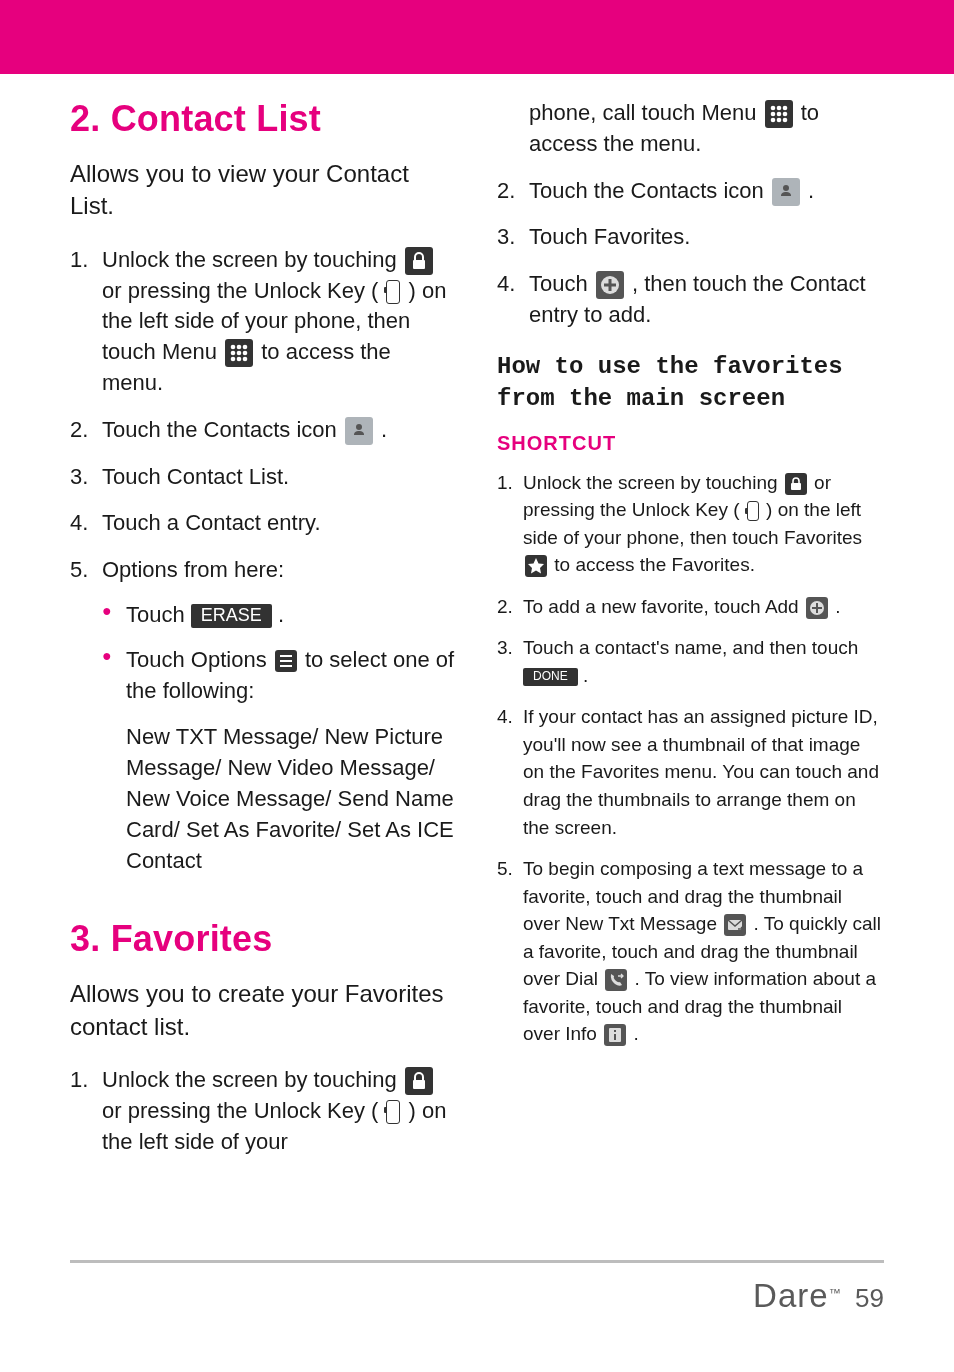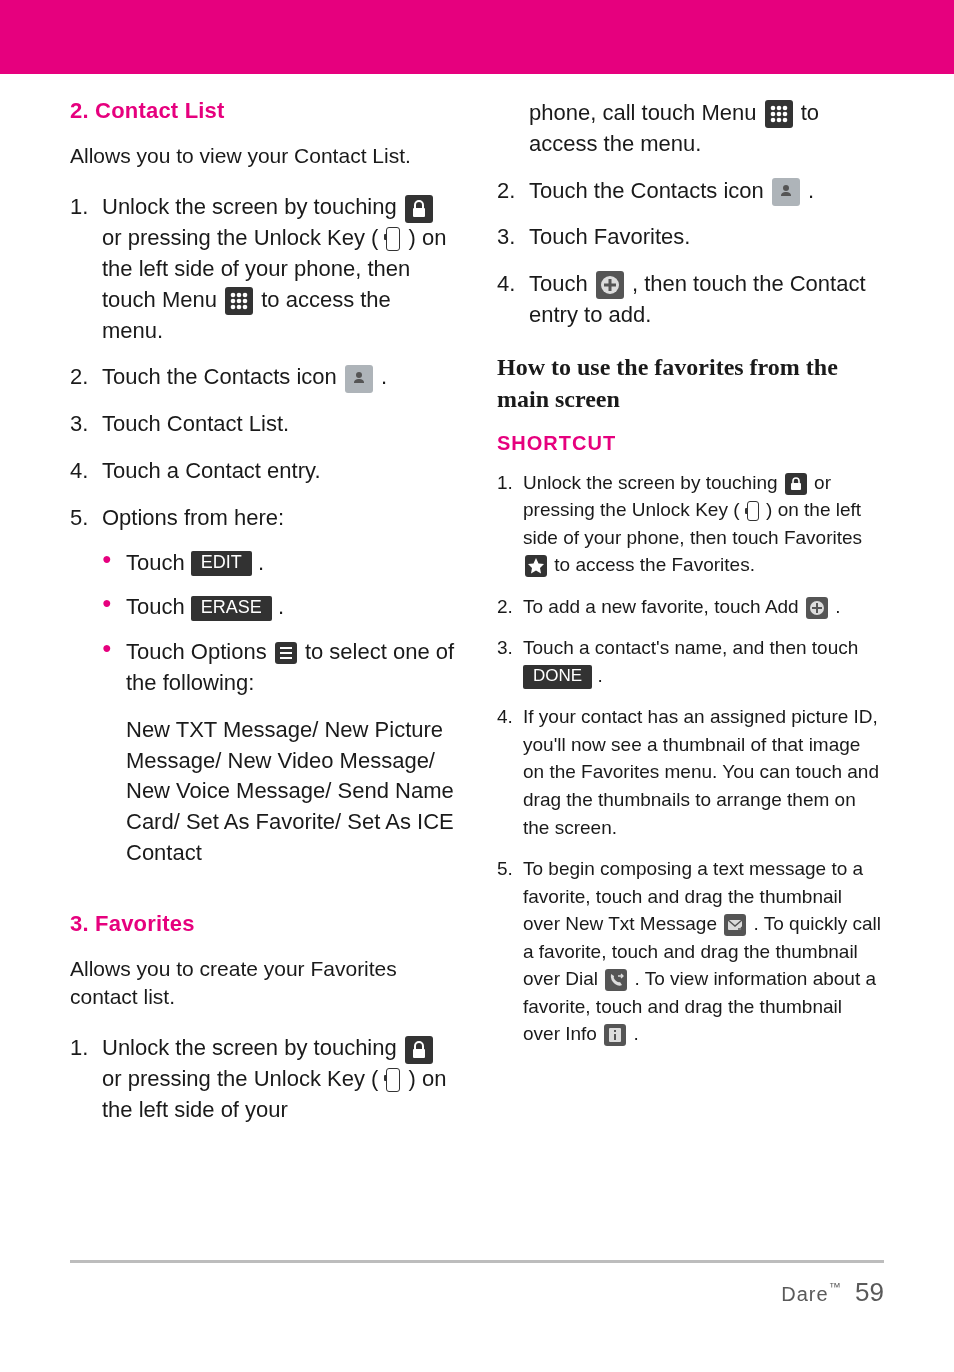--- a/index.html
+++ b/index.html
@@ -1,44 +1,44 @@
 <!DOCTYPE html>
 <html><head>
 <meta charset="utf-8">
 <style>
   * { box-sizing: border-box; margin: 0; padding: 0; }
   html, body { width: 954px; height: 1372px; background: #fff; font-family: Arial, Helvetica, sans-serif; color: #1a1a1a; }
   .topbar { height: 70px; background: #e6007e; }
   .topline { height: 8px; background: #e6007e; border-bottom: 4px solid #fff; }
   .content { padding: 20px 70px 0 70px; display: flex; gap: 40px; }
   .col { flex: 1; }
-  h2.section { color: #e6007e; font-weight: 800; font-size: 22px; margin-bottom: 18px; font-family: "Arial Narrow", Arial, sans-serif; font-stretch: condensed; letter-spacing: 0.2px; }
-  p.intro { font-size: 21px; margin-bottom: 22px; line-height: 1.35; font-family: "Arial Narrow", Arial, sans-serif; font-stretch: condensed; }
+  h2.section { color: #e6007e; font-weight: 800; font-size: 36px; margin-bottom: 18px; font-family: "Arial Narrow", Arial, sans-serif; font-stretch: condensed; letter-spacing: 0.2px; }
+  p.intro { font-size: 24px; margin-bottom: 22px; line-height: 1.35; font-family: "Arial Narrow", Arial, sans-serif; font-stretch: condensed; }
   ol.main { list-style: none; font-size: 22px; font-family: "Arial Narrow", Arial, sans-serif; font-stretch: condensed; }
   ol.main > li { margin-bottom: 16px; line-height: 1.4; padding-left: 32px; position: relative; }
   ol.main > li .num { position: absolute; left: 0; top: 0; }
   ul.bullets { list-style: none; margin-top: 14px; }
   ul.bullets > li { position: relative; padding-left: 24px; margin-bottom: 14px; line-height: 1.4; }
   ul.bullets > li::before { content: "●"; color: #e6007e; position: absolute; left: 0; top: 0; font-size: 16px; }
   .bold { font-weight: 400; }
   .icon-box { display: inline-block; width: 28px; height: 28px; background: #333; vertical-align: middle; border-radius: 3px; position: relative; margin: 0 2px; }
   .icon-box.small { width: 22px; height: 22px; }
   .icon-box svg { width: 100%; height: 100%; }
   .icon-side { display: inline-block; width: 14px; height: 24px; border: 1.5px solid #333; border-radius: 3px; vertical-align: middle; position: relative; margin: 0 2px; }
   .icon-side::after { content: ""; position: absolute; left: -3px; top: 6px; width: 3px; height: 6px; background: #333; border-radius: 1px; }
   .pill { display: inline-block; background: #323232; color: #fff; padding: 1px 10px 2px; font-size: 18px; vertical-align: middle; border-radius: 2px; font-family: Arial, sans-serif; font-stretch: normal; line-height: 1.2; }
-  h3.sub { font-weight: 700; font-size: 24px; margin: 20px 0 16px; line-height: 1.35; font-family: Liberation Serif, serif; font-stretch: condensed; }
+  h3.sub { font-weight: 700; font-size: 24px; margin: 20px 0 16px; line-height: 1.35; font-family: Liberation Mono, monospace; font-stretch: condensed; }
   h4.shortcut { color: #e6007e; font-weight: 800; font-size: 20px; letter-spacing: 1px; margin-bottom: 14px; font-family: Arial, sans-serif; }
   ol.shortcut { list-style: none; font-size: 19px; font-family: Arial, Helvetica, sans-serif; }
   ol.shortcut > li { margin-bottom: 14px; line-height: 1.45; padding-left: 26px; position: relative; }
   ol.shortcut > li .num { position: absolute; left: 0; top: 0; }
   .footer { position: absolute; top: 1260px; left: 0; right: 0; padding: 0 70px; }
   .footer-line { height: 3px; background: #bdbdbd; margin-bottom: 14px; }
   .footer-text { text-align: right; font-size: 26px; color: #5a5a5a; font-family: Arial, sans-serif; }
-  .brand { font-family: Arial, sans-serif; letter-spacing: 1px; font-weight: 400; font-size: 20px; }
+  .brand { font-family: Arial, sans-serif; letter-spacing: 1px; font-weight: 400; font-size: 33px; }
   .tm { font-size: 12px; vertical-align: super; }
 </style>
 </head>
 <body>
 
 <div class="topbar"></div>
 <div class="topline"></div>
 
 <div class="content">
 
@@ -86,24 +86,20 @@
         <span class="bold">Contact List</span><span>.</span>
       </li>
       <li>
         <span class="num">4.</span>
         <span>Touch a Contact entry</span><span class="bold">.</span>
       </li>
       <li>
         <span class="num">5.</span>
         <span>Options from here:</span>
         <ul class="bullets">
-          <li>
-            <span>Touch </span>
-            <span class="pill">EDIT</span><span> .</span>
-          </li>
           <li>
             <span>Touch </span>
             <span class="pill">ERASE</span><span> .</span>
           </li>
           <li>
             <span>Touch Options </span>
             <span class="icon-box small"><svg viewBox="0 0 22 22">
                   <rect x="5" y="5" width="12" height="2" fill="#fff"></rect>
                   <rect x="5" y="10" width="12" height="2" fill="#fff"></rect>
                   <rect x="5" y="15" width="12" height="2" fill="#fff"></rect>
@@ -202,21 +198,21 @@
         <span class="icon-box small" style="background:#555;"><svg viewBox="0 0 22 22">
               <circle cx="11" cy="11" r="7" fill="#ddd"></circle>
               <rect x="10" y="6" width="2" height="10" fill="#555"></rect>
               <rect x="6" y="10" width="10" height="2" fill="#555"></rect>
             </svg></span>
         <span> .</span>
       </li>
       <li>
         <span class="num">3.</span>
         <span>Touch a contact's name, and then touch </span>
-        <span class="pill" style="font-size:17px;">DONE</span><span> .</span>
+        <span class="pill" style="font-size:12px;">DONE</span><span> .</span>
       </li>
       <li>
         <span class="num">4.</span>
         <span>If your contact has an assigned picture ID, you'll now see a thumbnail of that image on the Favorites menu. You can touch and drag the thumbnails to arrange them on the screen.</span>
       </li>
       <li>
         <span class="num">5.</span>
         <span>To begin composing a text message to a favorite, touch and drag the thumbnail over New Txt Message </span>
         <span class="icon-box small" style="background:#555;"><svg viewBox="0 0 22 22">
               <rect x="4" y="6" width="14" height="10" rx="1" fill="#ddd"></rect>

